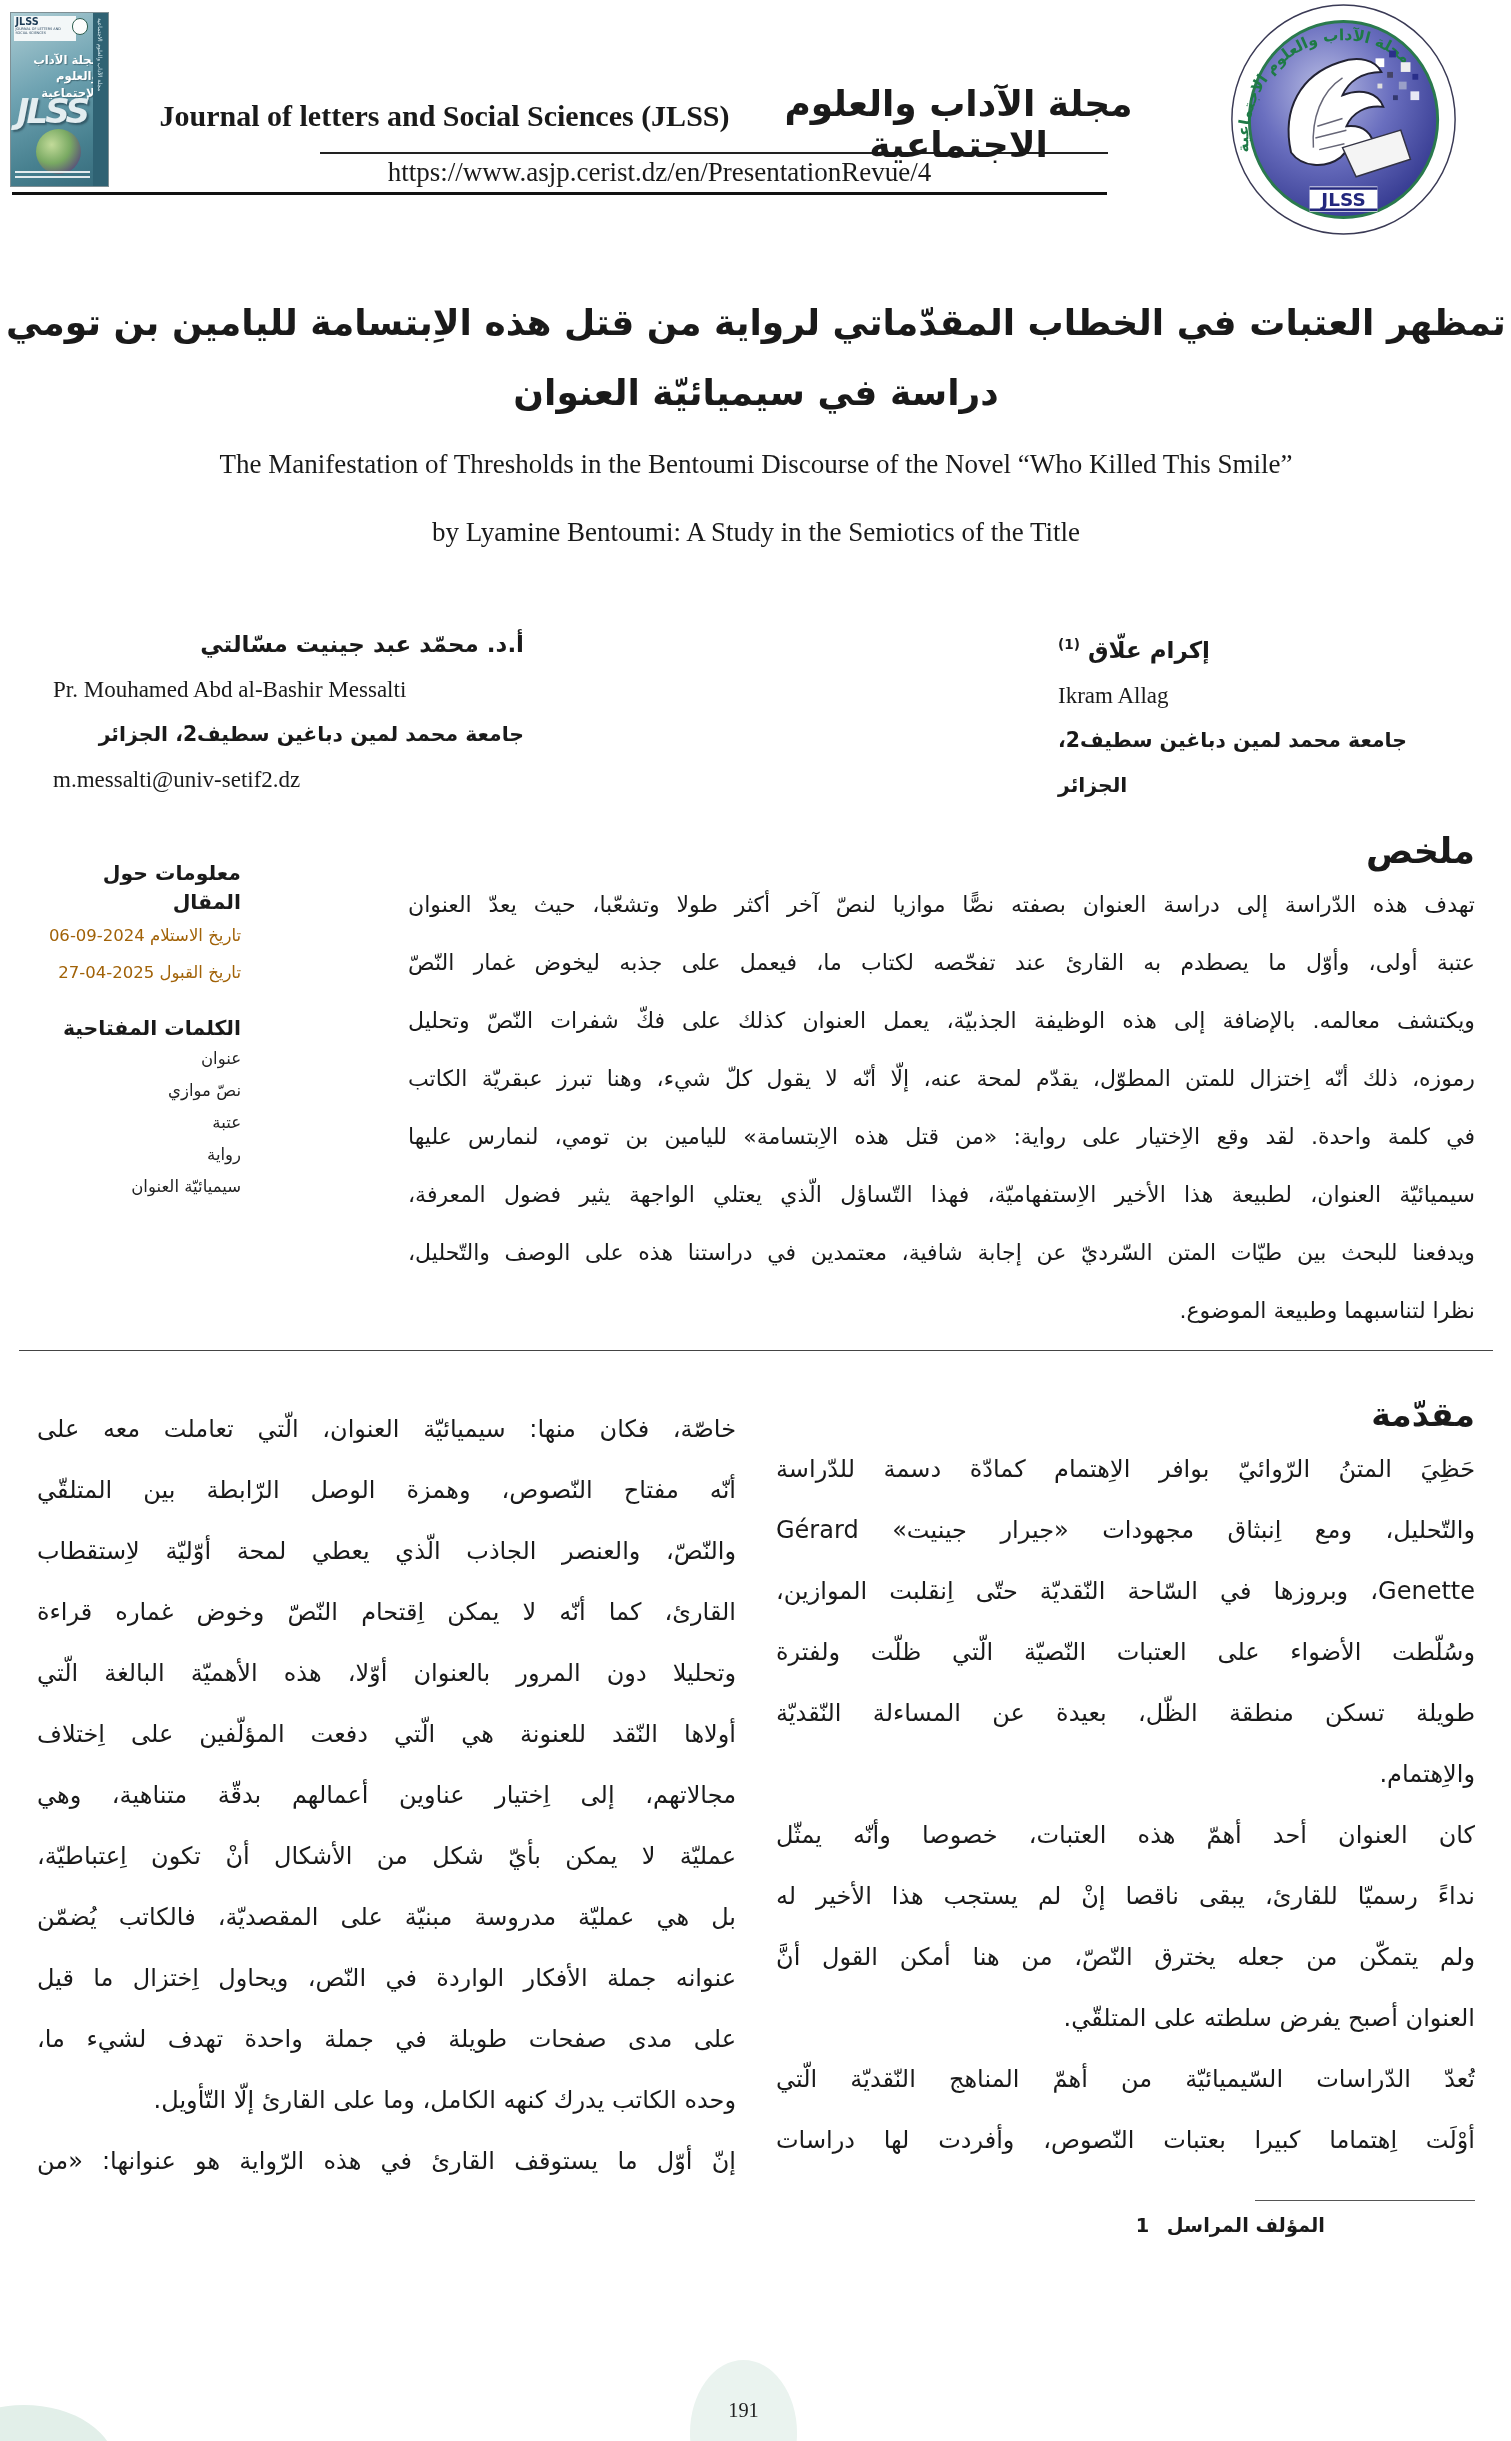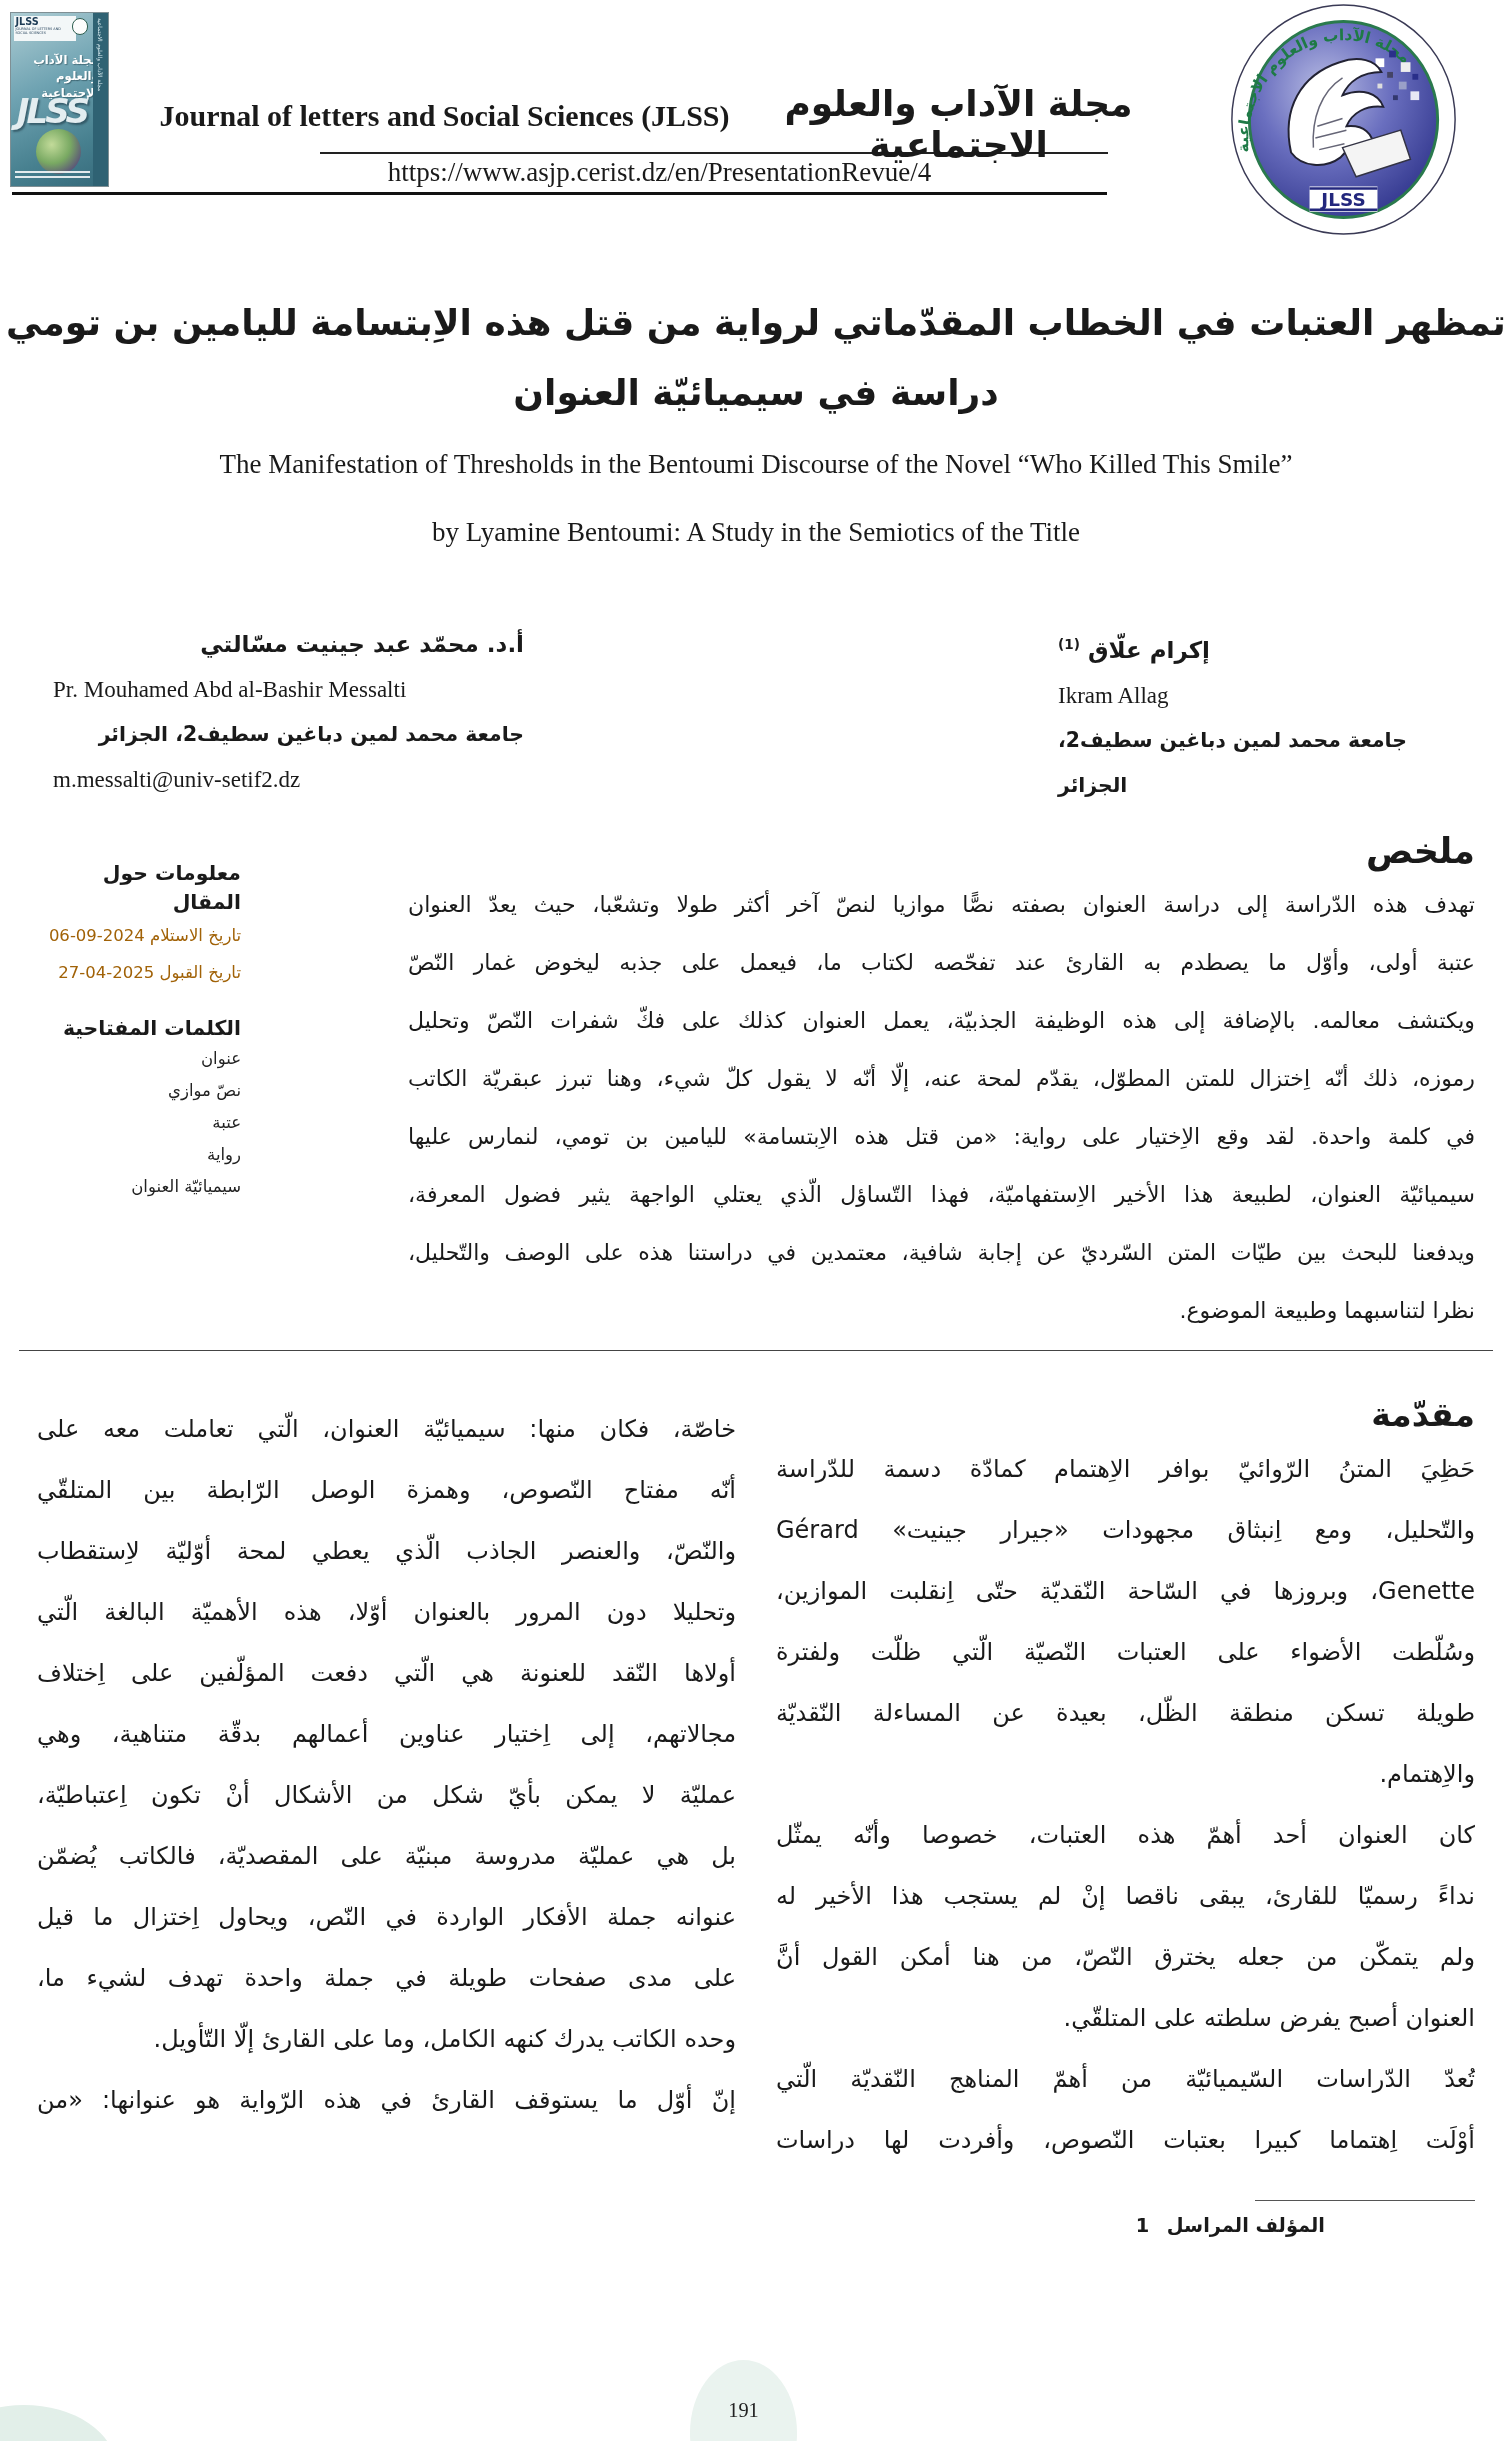--- a/index.html
+++ b/index.html
@@ -243,20 +243,21 @@
       <div id="footnote-text">
         <span>المؤلف المراسل</span><span class="marker">1</span>
       </div>
     </div>
   </div>
   <div class="bcol" id="col-left">
     <div id="col-left-lines">
         <div class="bline">خاصّة، فكان منها: سيميائيّة العنوان، الّتي تعاملت معه على</div>
         <div class="bline">أنّه مفتاح النّصوص، وهمزة الوصل الرّابطة بين المتلقّي</div>
         <div class="bline">والنّصّ، والعنصر الجاذب الّذي يعطي لمحة أوّليّة لاِستقطاب</div>
+        <div class="bline">القارئ، كما أنّه لا يمكن اِقتحام النّصّ وخوض غماره قراءة</div>
         <div class="bline">وتحليلا دون المرور بالعنوان أوّلا، هذه الأهميّة البالغة الّتي</div>
         <div class="bline">أولاها النّقد للعنونة هي الّتي دفعت المؤلّفين على اِختلاف</div>
         <div class="bline">مجالاتهم، إلى اِختيار عناوين أعمالهم بدقّة متناهية، وهي</div>
         <div class="bline">عمليّة لا يمكن بأيّ شكل من الأشكال أنْ تكون اِعتباطيّة،</div>
         <div class="bline">بل هي عمليّة مدروسة مبنيّة على المقصديّة، فالكاتب يُضمّن</div>
         <div class="bline">عنوانه جملة الأفكار الواردة في النّص، ويحاول اِختزال ما قيل</div>
         <div class="bline">على مدى صفحات طويلة في جملة واحدة تهدف لشيء ما،</div>
         <div class="bline end">وحده الكاتب يدرك كنهه الكامل، وما على القارئ إلّا التّأويل.</div>
         <div class="bline">إنّ أوّل ما يستوقف القارئ في هذه الرّواية هو عنوانها: «من</div>
       </div>

